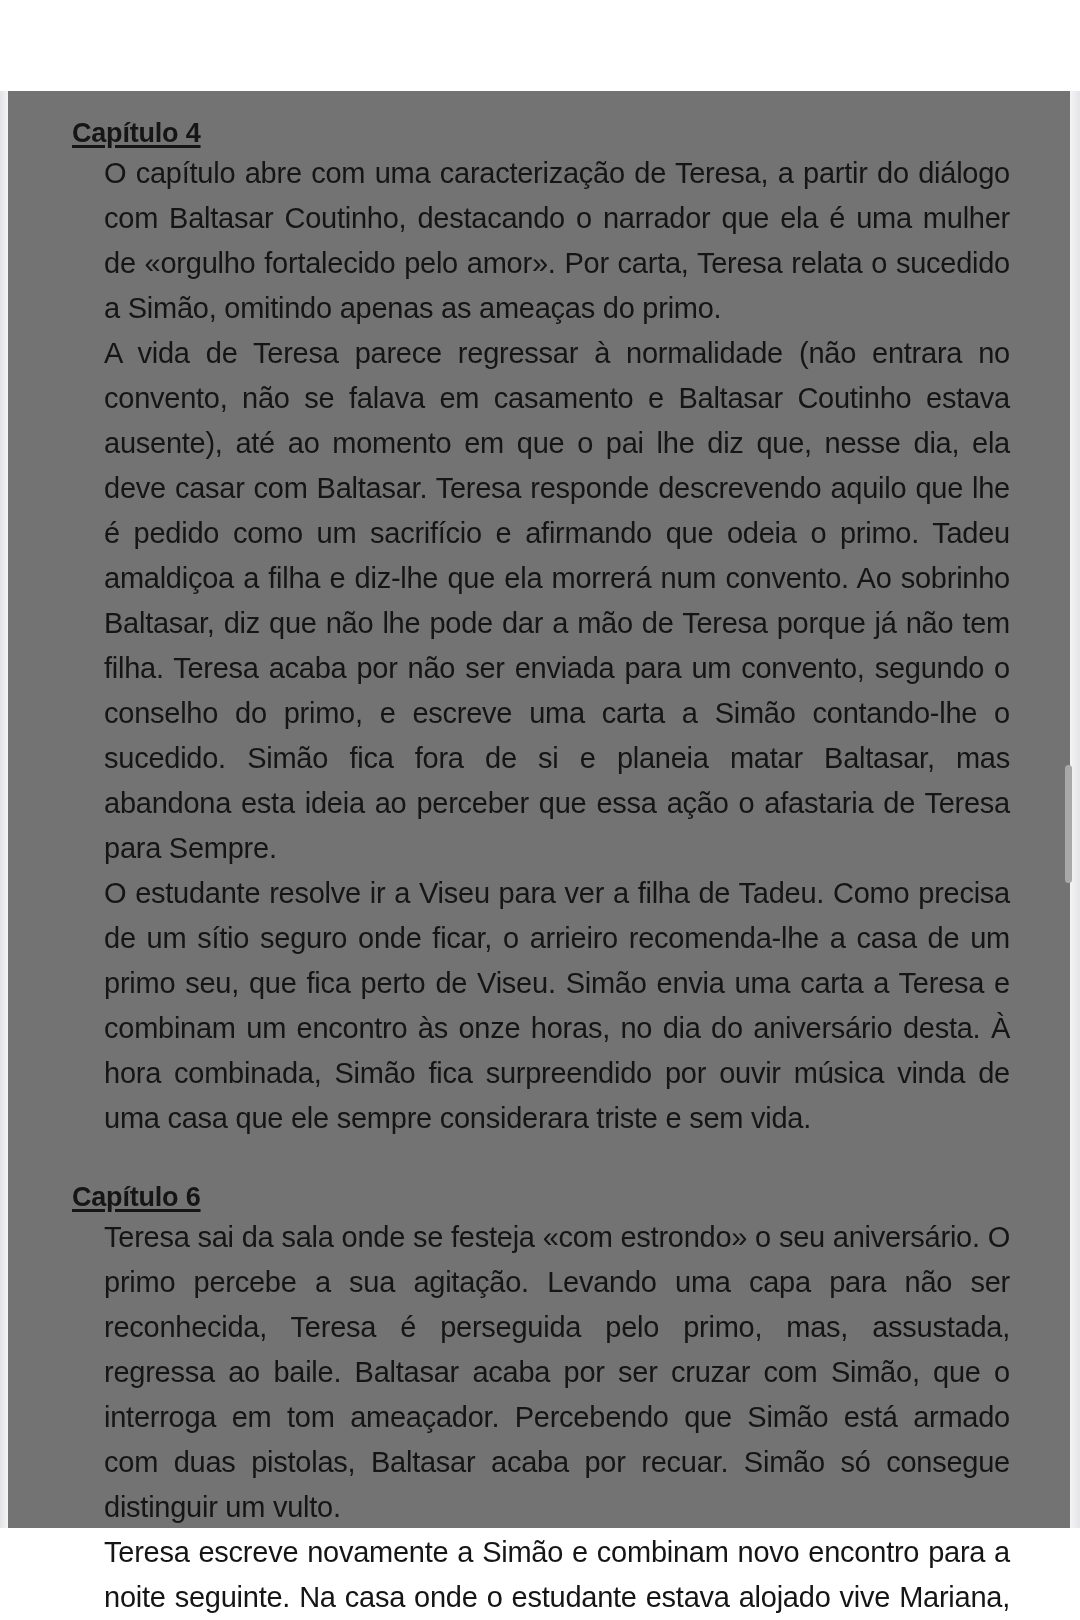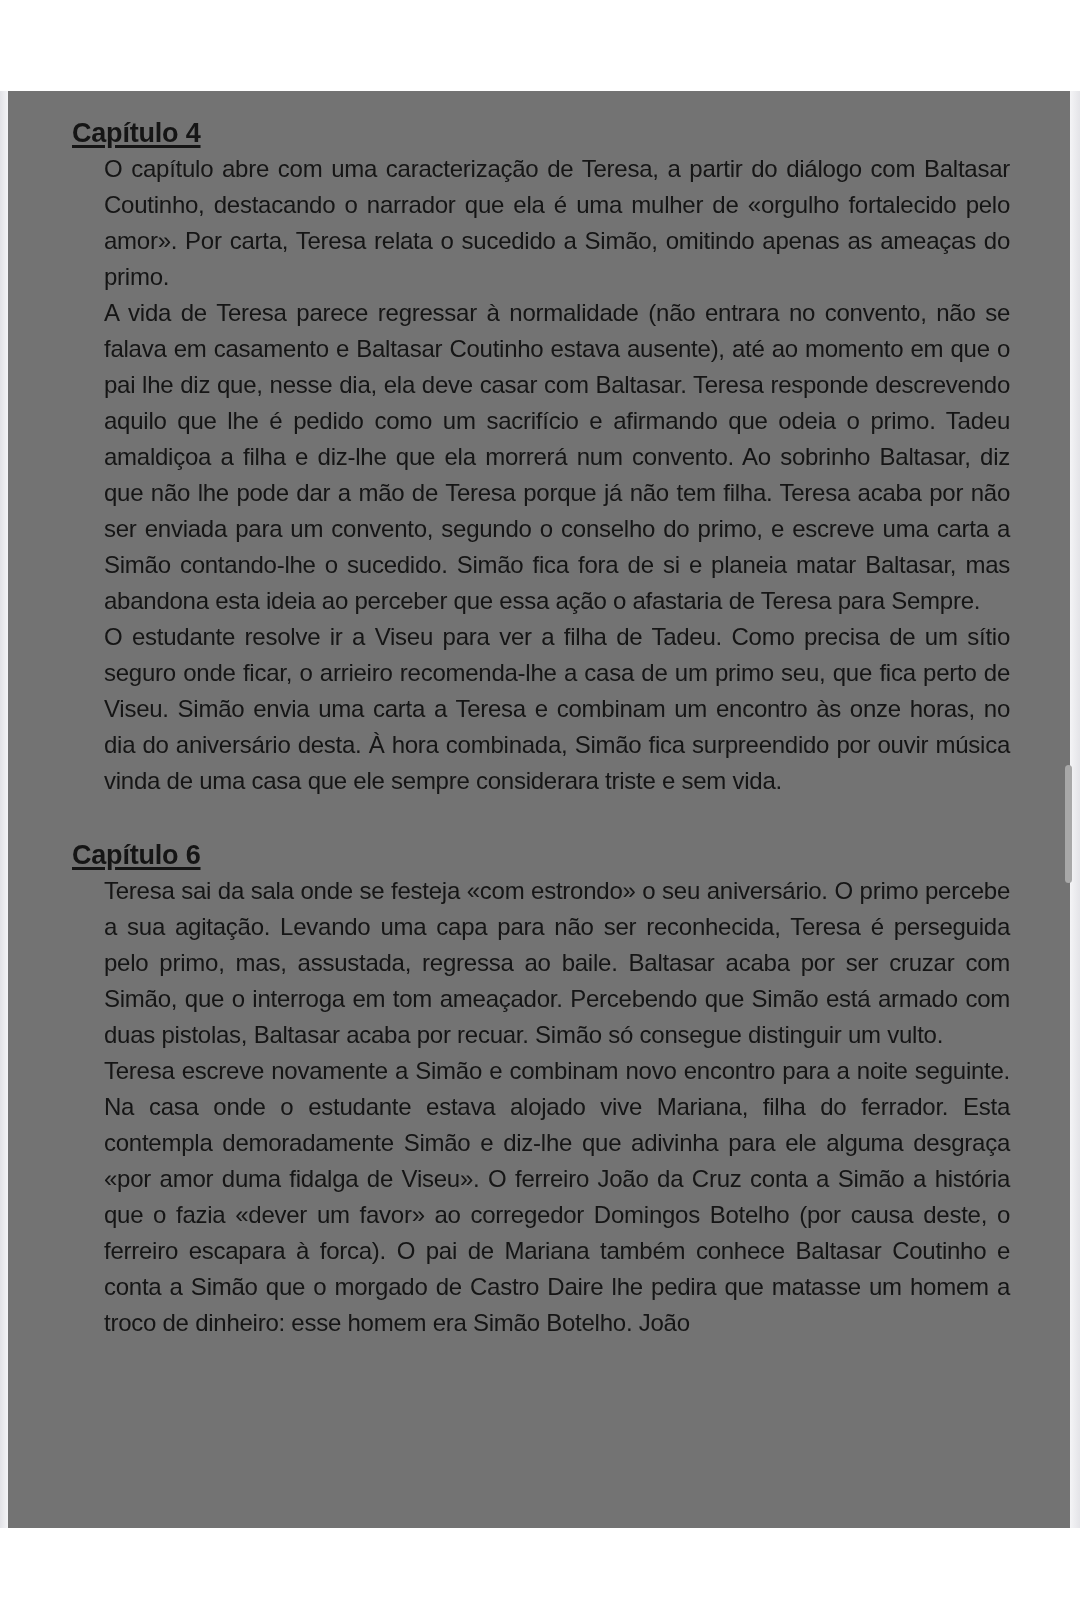--- a/index.html
+++ b/index.html
@@ -60,22 +60,22 @@
     line-height: 32px;
     text-decoration: underline;
     text-decoration-thickness: 3px;
     text-underline-offset: 3px;
     margin: 0 0 2px 0;
     letter-spacing: -0.2px;
   }
   .para {
     margin: 0 0 0 32px;
     width: 906px;
-    font-size: 24px;
-    line-height: 36px;
+    font-size: 29px;
+    line-height: 45px;
     text-align: justify;
     letter-spacing: -0.25px;
   }
   .chapter + .chapter {
     margin-top: 40px;
   }
 </style>
 </head>
 <body>
 

